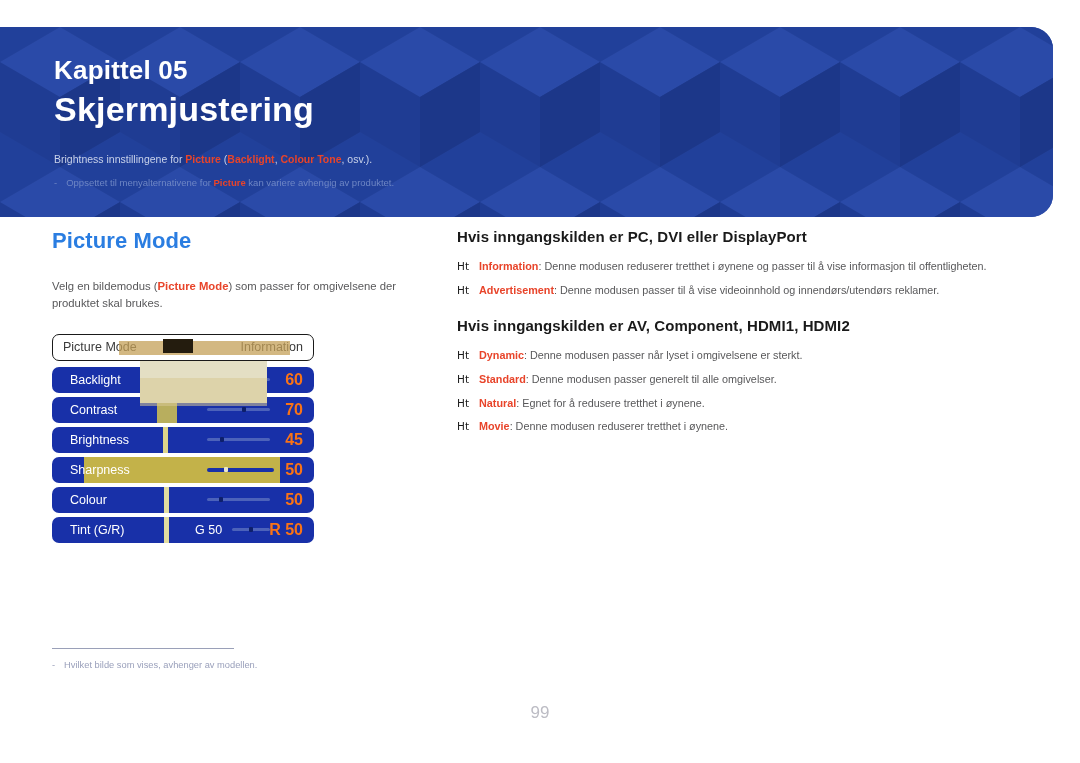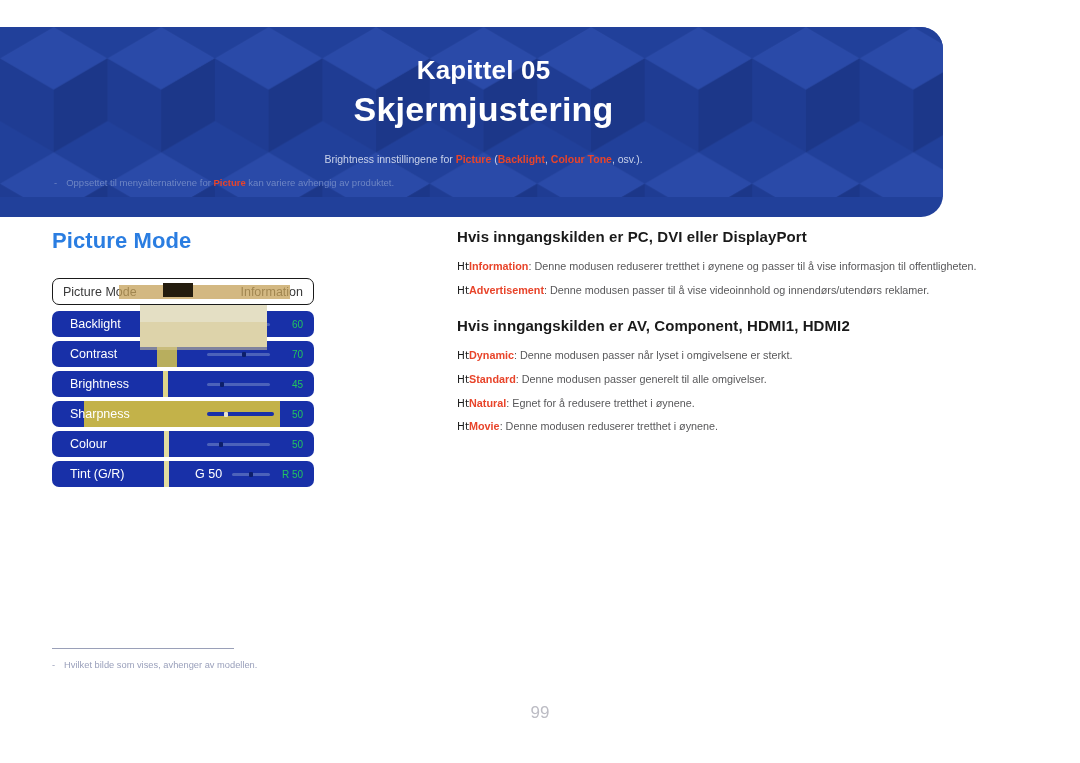--- a/index.html
+++ b/index.html
@@ -13,26 +13,25 @@
     font-family: "Liberation Sans", sans-serif;
     overflow: hidden;
     position: relative;
   }
 
   
   .banner {
     position: absolute;
     left: 0;
     top: 27px;
-    width: 943px;
+    width: 1053px;
     height: 190px;
     background-color: #21409a;
     border-radius: 0 22px 22px 0;
     overflow: hidden;
-    text-align: center;
   }
   .banner-pattern {
     position: absolute;
     inset: 0;
     opacity: 1;
   }
   .banner-inner {
     position: absolute;
     left: 54px;
     top: 28px;
@@ -204,23 +203,24 @@
     position: absolute;
     width: 4px;
     height: 5px;
     background: #0d1f6b;
     border-radius: 1px;
     z-index: 5;
   }
   .osd-row .val {
     position: absolute;
     right: 11px;
-    color: #22c55e;
-    font-size: 10px;
+    color: #f97316;
+    font-size: 16px;
     z-index: 6;
+    font-weight: bold;
   }
   .osd-row .val-left {
     position: absolute;
     left: 143px;
     color: #ffffff;
     font-size: 12.5px;
     z-index: 6;
   }
   .osd-row.highlight .hl-bar {
     position: absolute;
@@ -290,20 +290,21 @@
     margin-top: 19px;
   }
   .bullet-list {
     margin: 0;
     padding: 0;
     list-style: none;
   }
   .bullet-row {
     display: flex;
     align-items: flex-start;
+    gap: 10px;
     margin-bottom: 8px;
     font-size: 10.8px;
     line-height: 1.45;
     color: #58585a;
   }
   .bullet-glyph {
     color: #1a1a1a;
     font-size: 10.5px;
     flex: 0 0 auto;
     font-family: "DejaVu Sans", sans-serif;
@@ -351,20 +352,23 @@
       <span><span>Oppsettet til menyalternativene for </span><span class="hl">Picture</span><span> kan variere avhengig av produktet.</span></span>
     </div>
   </div>
 </div>
 
 <div class="col-left">
 
   <h2 class="section-title">Picture Mode</h2>
 
 
+  <p class="body-par">
+    <span>Velg en bildemodus (</span><b>Picture Mode</b><span>) som passer for omgivelsene der produktet skal brukes.</span>
+  </p>
 
 
   <div class="osd">
     <div class="osd-beige"></div>
 
     <div class="osd-row header-row">
       <span class="lbl" style="padding-left:0">Picture Mode</span>
       <span class="lbl" style="padding-left:0">Information</span>
       <div class="osd-hdr-overlay"></div>
       <div class="osd-hdr-dark"></div>

